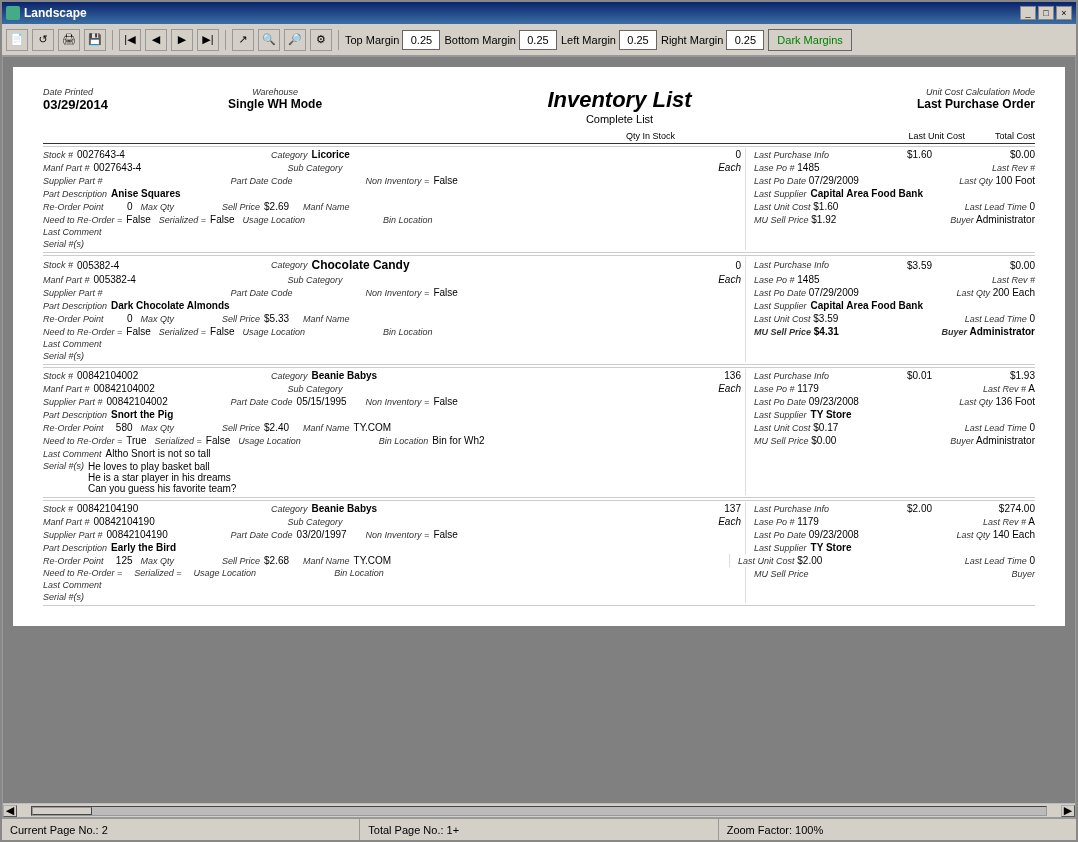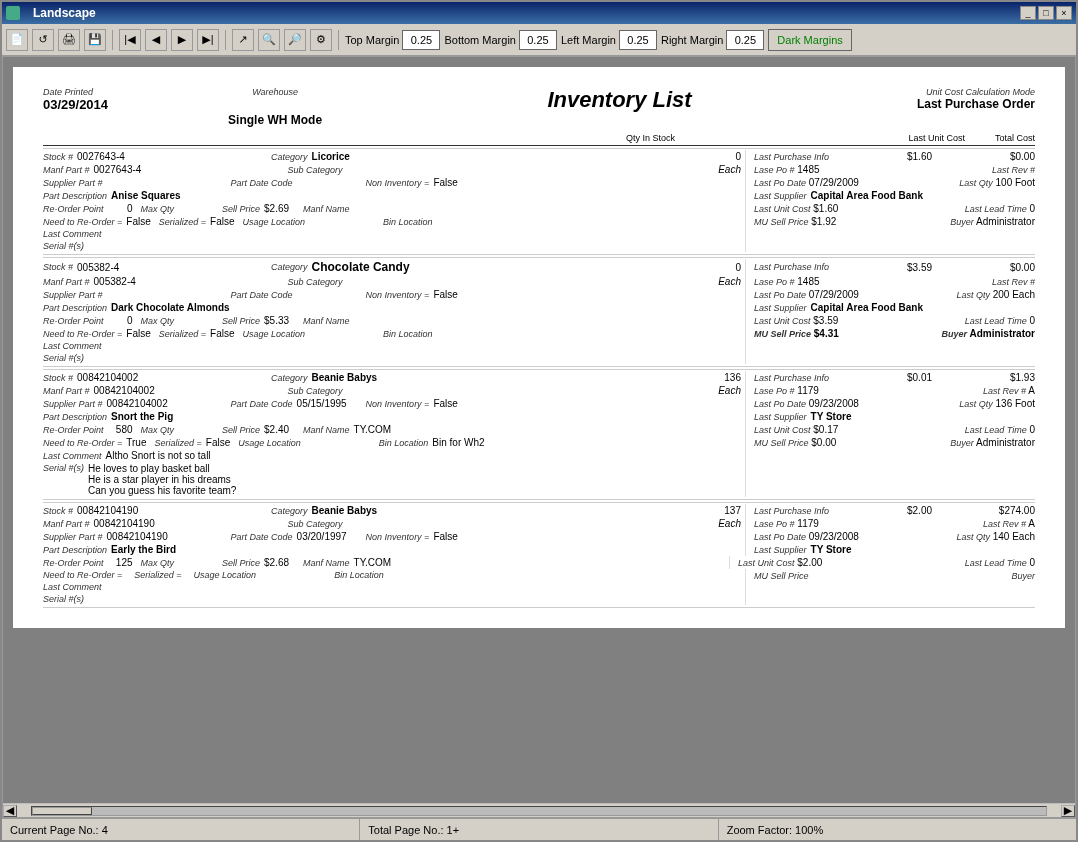--- a/index.html
+++ b/index.html
@@ -1,21 +1,21 @@
 <!DOCTYPE html>
 <html><head>
   <meta charset="utf-8">
   <style>
     * { box-sizing: border-box; margin: 0; padding: 0; }
     body { font-family: Arial, sans-serif; font-size: 11px; background: #d4d0c8; overflow: hidden; }
     
     .window { width: 1078px; height: 842px; background: #d4d0c8; border: 2px solid #888; display: flex; flex-direction: column; }
     
     .title-bar { background: linear-gradient(to bottom, #0a246a, #3b6ea5); color: white; height: 22px; display: flex; align-items: center; justify-content: space-between; padding: 0 4px; flex-shrink: 0; }
-    .title-bar-left { display: flex; align-items: center; gap: 13px; font-size: 12px; font-weight: bold; }
+    .title-bar-left { display: flex; align-items: center; gap: 4px; font-size: 12px; font-weight: bold; }
     .title-bar-icon { width: 14px; height: 14px; background: #4a8; border-radius: 2px; }
     .title-bar-controls { display: flex; gap: 2px; }
     .tb-btn { width: 16px; height: 14px; background: #d4d0c8; border: 1px solid #888; font-size: 9px; display: flex; align-items: center; justify-content: center; cursor: pointer; color: #000; }
     
     .toolbar { background: #d4d0c8; border-bottom: 1px solid #999; padding: 3px 4px; display: flex; align-items: center; gap: 4px; flex-shrink: 0; height: 32px; }
     .toolbar-btn { width: 22px; height: 22px; background: #d4d0c8; border: 1px solid #999; display: flex; align-items: center; justify-content: center; cursor: pointer; font-size: 11px; }
     .toolbar-sep { width: 1px; height: 20px; background: #999; margin: 0 2px; }
     .margin-group { display: flex; align-items: center; gap: 3px; }
     .margin-label { font-size: 11px; color: #000; }
     .margin-input { width: 38px; height: 20px; border: 1px solid #666; background: white; font-size: 11px; text-align: center; padding: 1px; }
@@ -97,24 +97,25 @@
     <div class="report-scroll">
       <div class="report-page">
 
         <div style="display:flex; justify-content:space-between; align-items:flex-start; margin-bottom:6px;">
           <div>
             <div class="lbl">Date Printed</div>
             <div class="bold" style="font-size:13px;">03/29/2014</div>
           </div>
           <div style="text-align:center; margin-left: 120px;">
             <div class="lbl">Warehouse</div>
-            <div class="bold" style="font-size:12px;margin-top:16px;">Single WH Mode</div>
+            <div class="bold" style="font-size:12px;">Single WH Mode</div>
           </div>
           <div style="text-align:center; flex:1;">
             <div style="font-size:22px; font-style:italic; font-weight:bold;">Inventory List</div>
+            <div style="font-size:11px;">Complete List</div>
           </div>
           <div style="text-align:right;">
             <div class="lbl">Unit Cost Calculation Mode</div>
             <div class="bold" style="font-size:12px;">Last Purchase Order</div>
           </div>
         </div>
 
         <div style="display:flex; justify-content:flex-end; font-size:9px; border-bottom:1px solid #333; padding-bottom:2px; margin-bottom:0;">
           <div style="width:60px; text-align:right; margin-right:200px;">Qty In Stock</div>
           <div style="width:90px; text-align:right;">Last Unit Cost</div>
@@ -528,21 +529,21 @@
       <div style="width:14px; height:12px; background:#d4d0c8; border:1px outset #aaa; display:flex;align-items:center;justify-content:center; cursor:pointer;">◀</div>
       <div class="sb-track">
         <div class="sb-thumb"></div>
       </div>
       <div style="width:14px; height:12px; background:#d4d0c8; border:1px outset #aaa; display:flex;align-items:center;justify-content:center; cursor:pointer;">▶</div>
     </div>
   </div>
 
   <div class="status-bar">
     <div class="status-panel">
-      <span>Current Page No.: 4</span>
+      <span>Current Page No.: 2</span>
     </div>
     <div class="status-panel">
       <span>Total Page No.: 1+</span>
     </div>
     <div class="status-panel">
       <span>Zoom Factor: 100%</span>
     </div>
   </div>
 </div>
 

